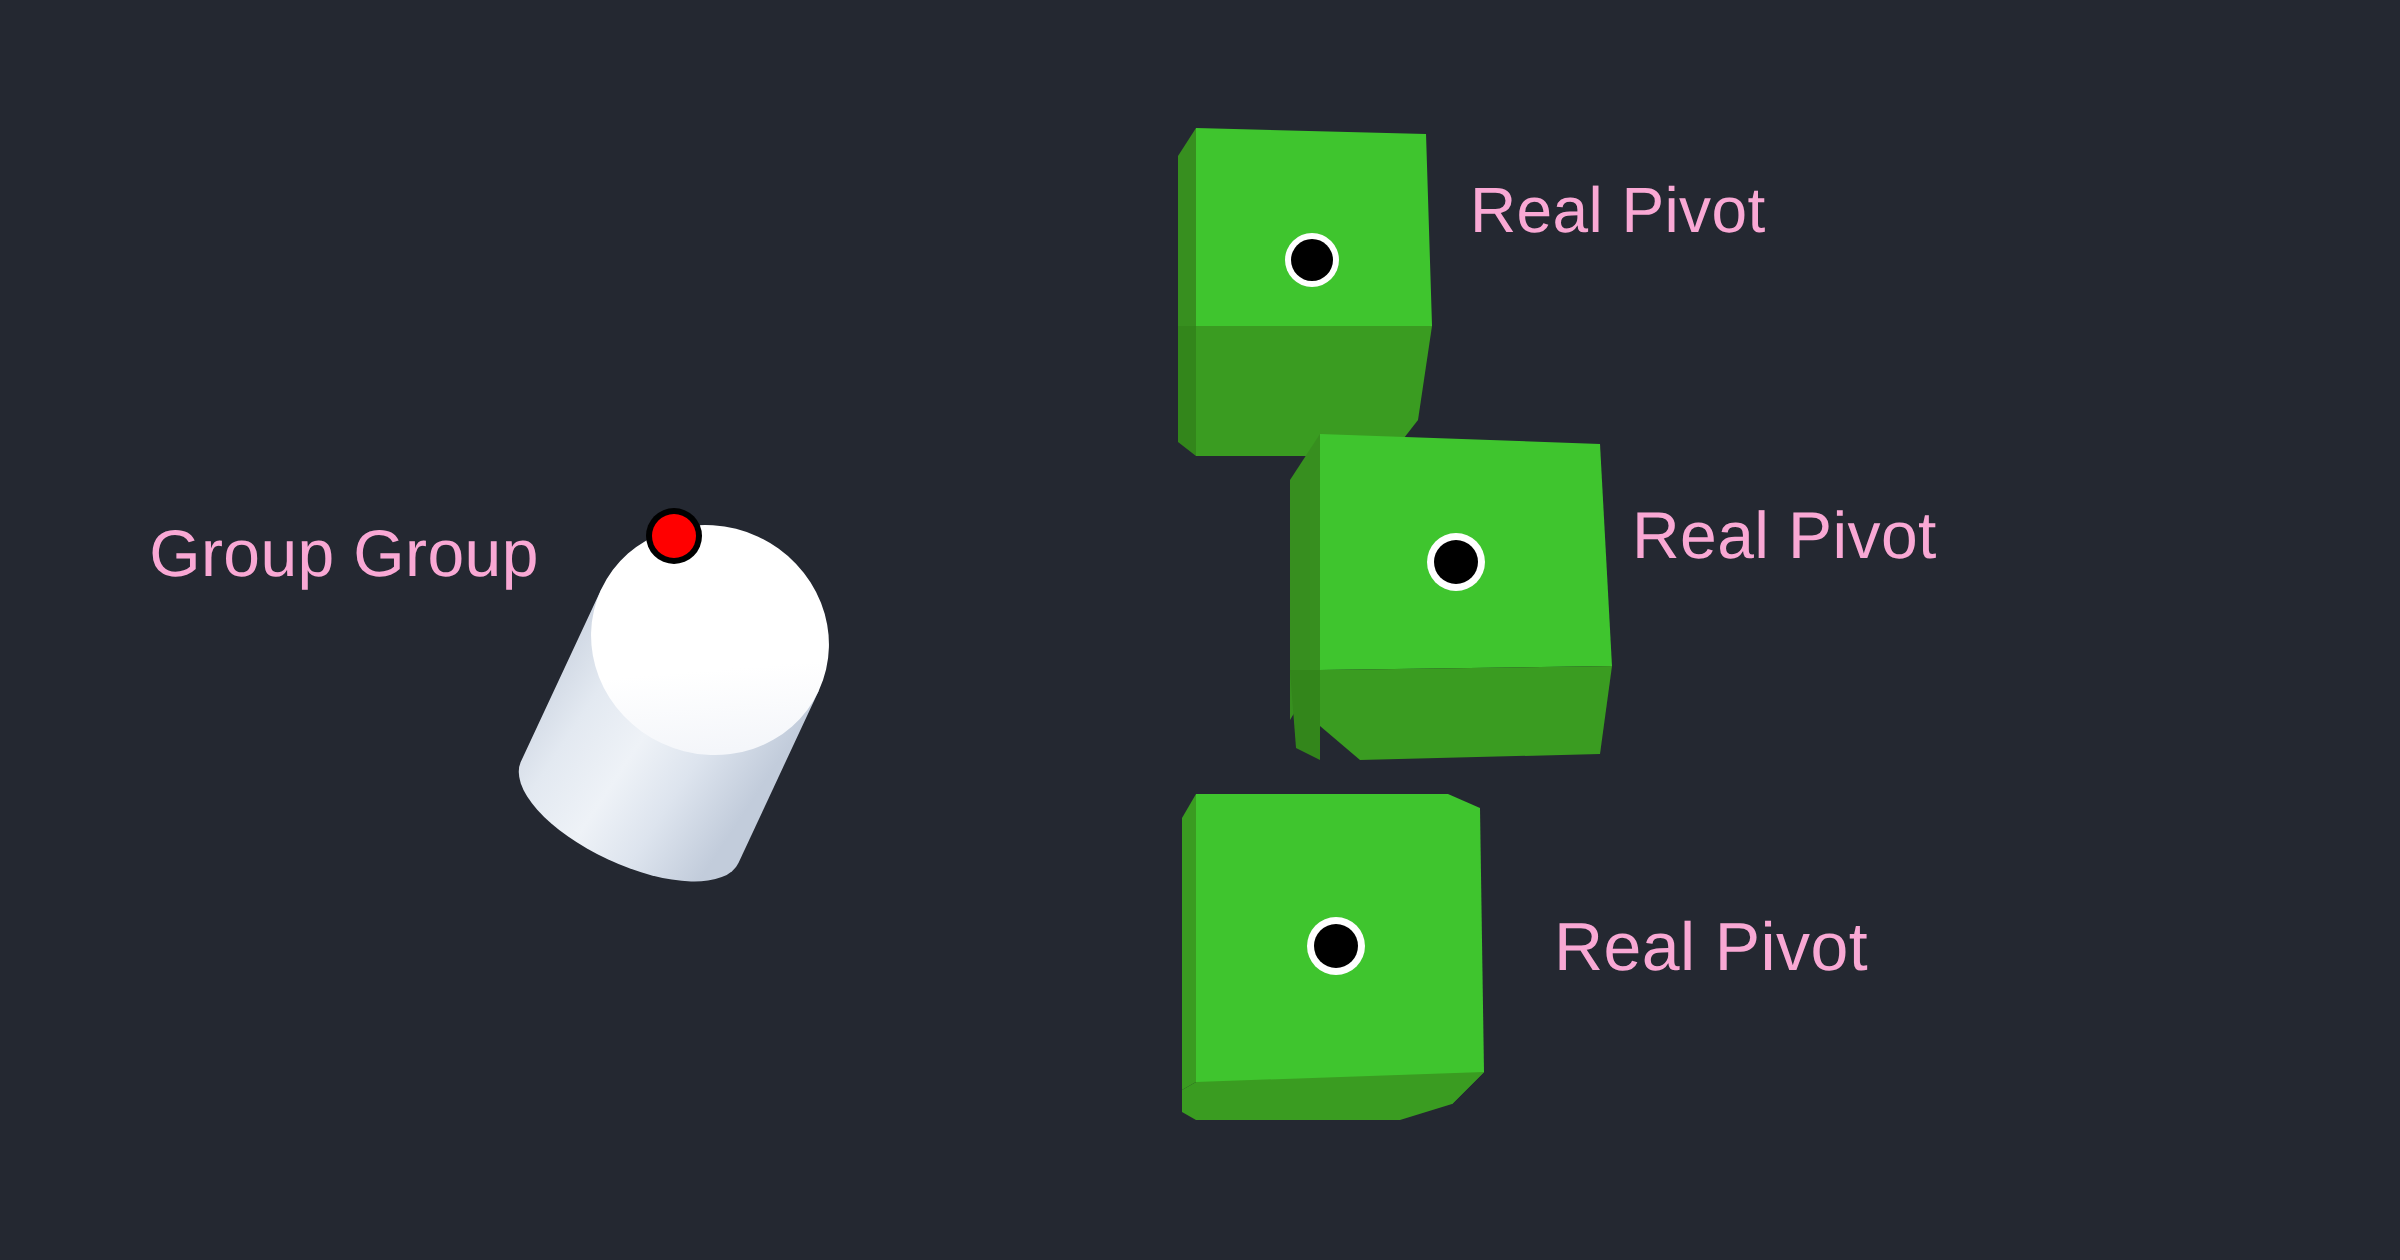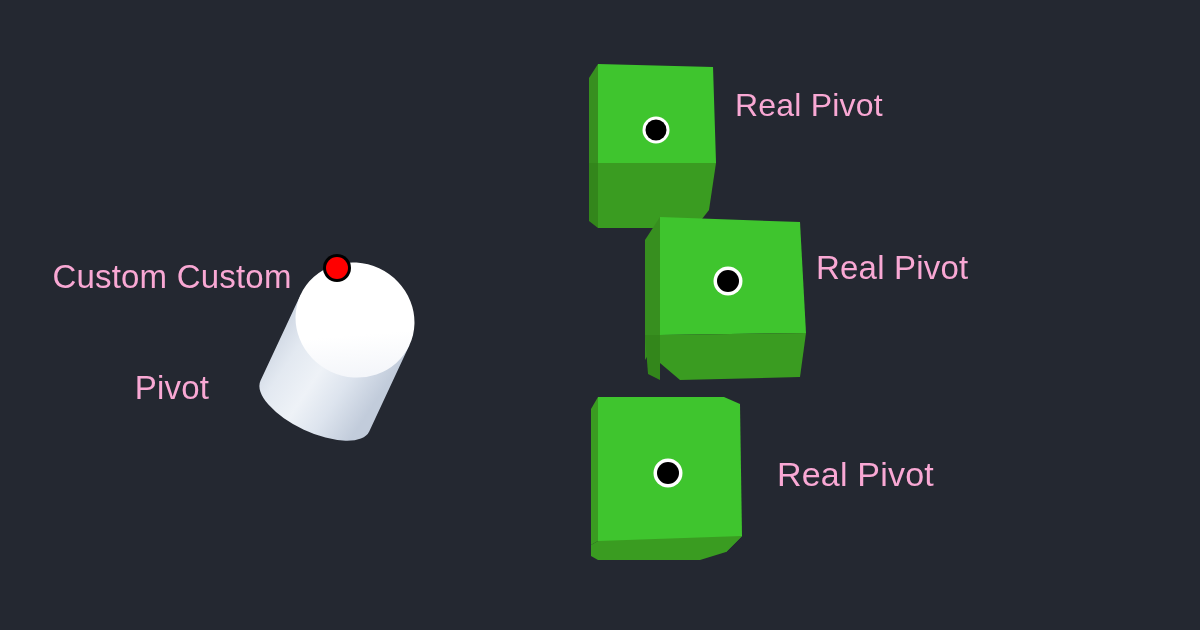--- a/index.html
+++ b/index.html
@@ -108,22 +108,21 @@
 
     <polygon points="591,545 598,541 742,536 726,552 700,560 598,560 591,556" fill="#3a9c21"></polygon>
 
     <g>
       <circle cx="668" cy="473" r="14.5" fill="#ffffff"></circle>
       <circle cx="668" cy="473" r="11" fill="#000000"></circle>
     </g>
   </svg>
 
   <div class="label label-group" style="left:48px; top:185px; width:248px; font-size:33px;">
-    <div>Custom Custom</div>
-    <div>Pivot</div>
+    <div>Group Group</div>
   </div>
 
   <div class="label" style="left:735px; top:88px; font-size:32px;">Real Pivot</div>
 
   <div class="label" style="left:816px; top:250px; font-size:33px;">Real Pivot</div>
 
   <div class="label" style="left:777px; top:455px; font-size:34px;">Real Pivot</div>
 
 </div>
 

